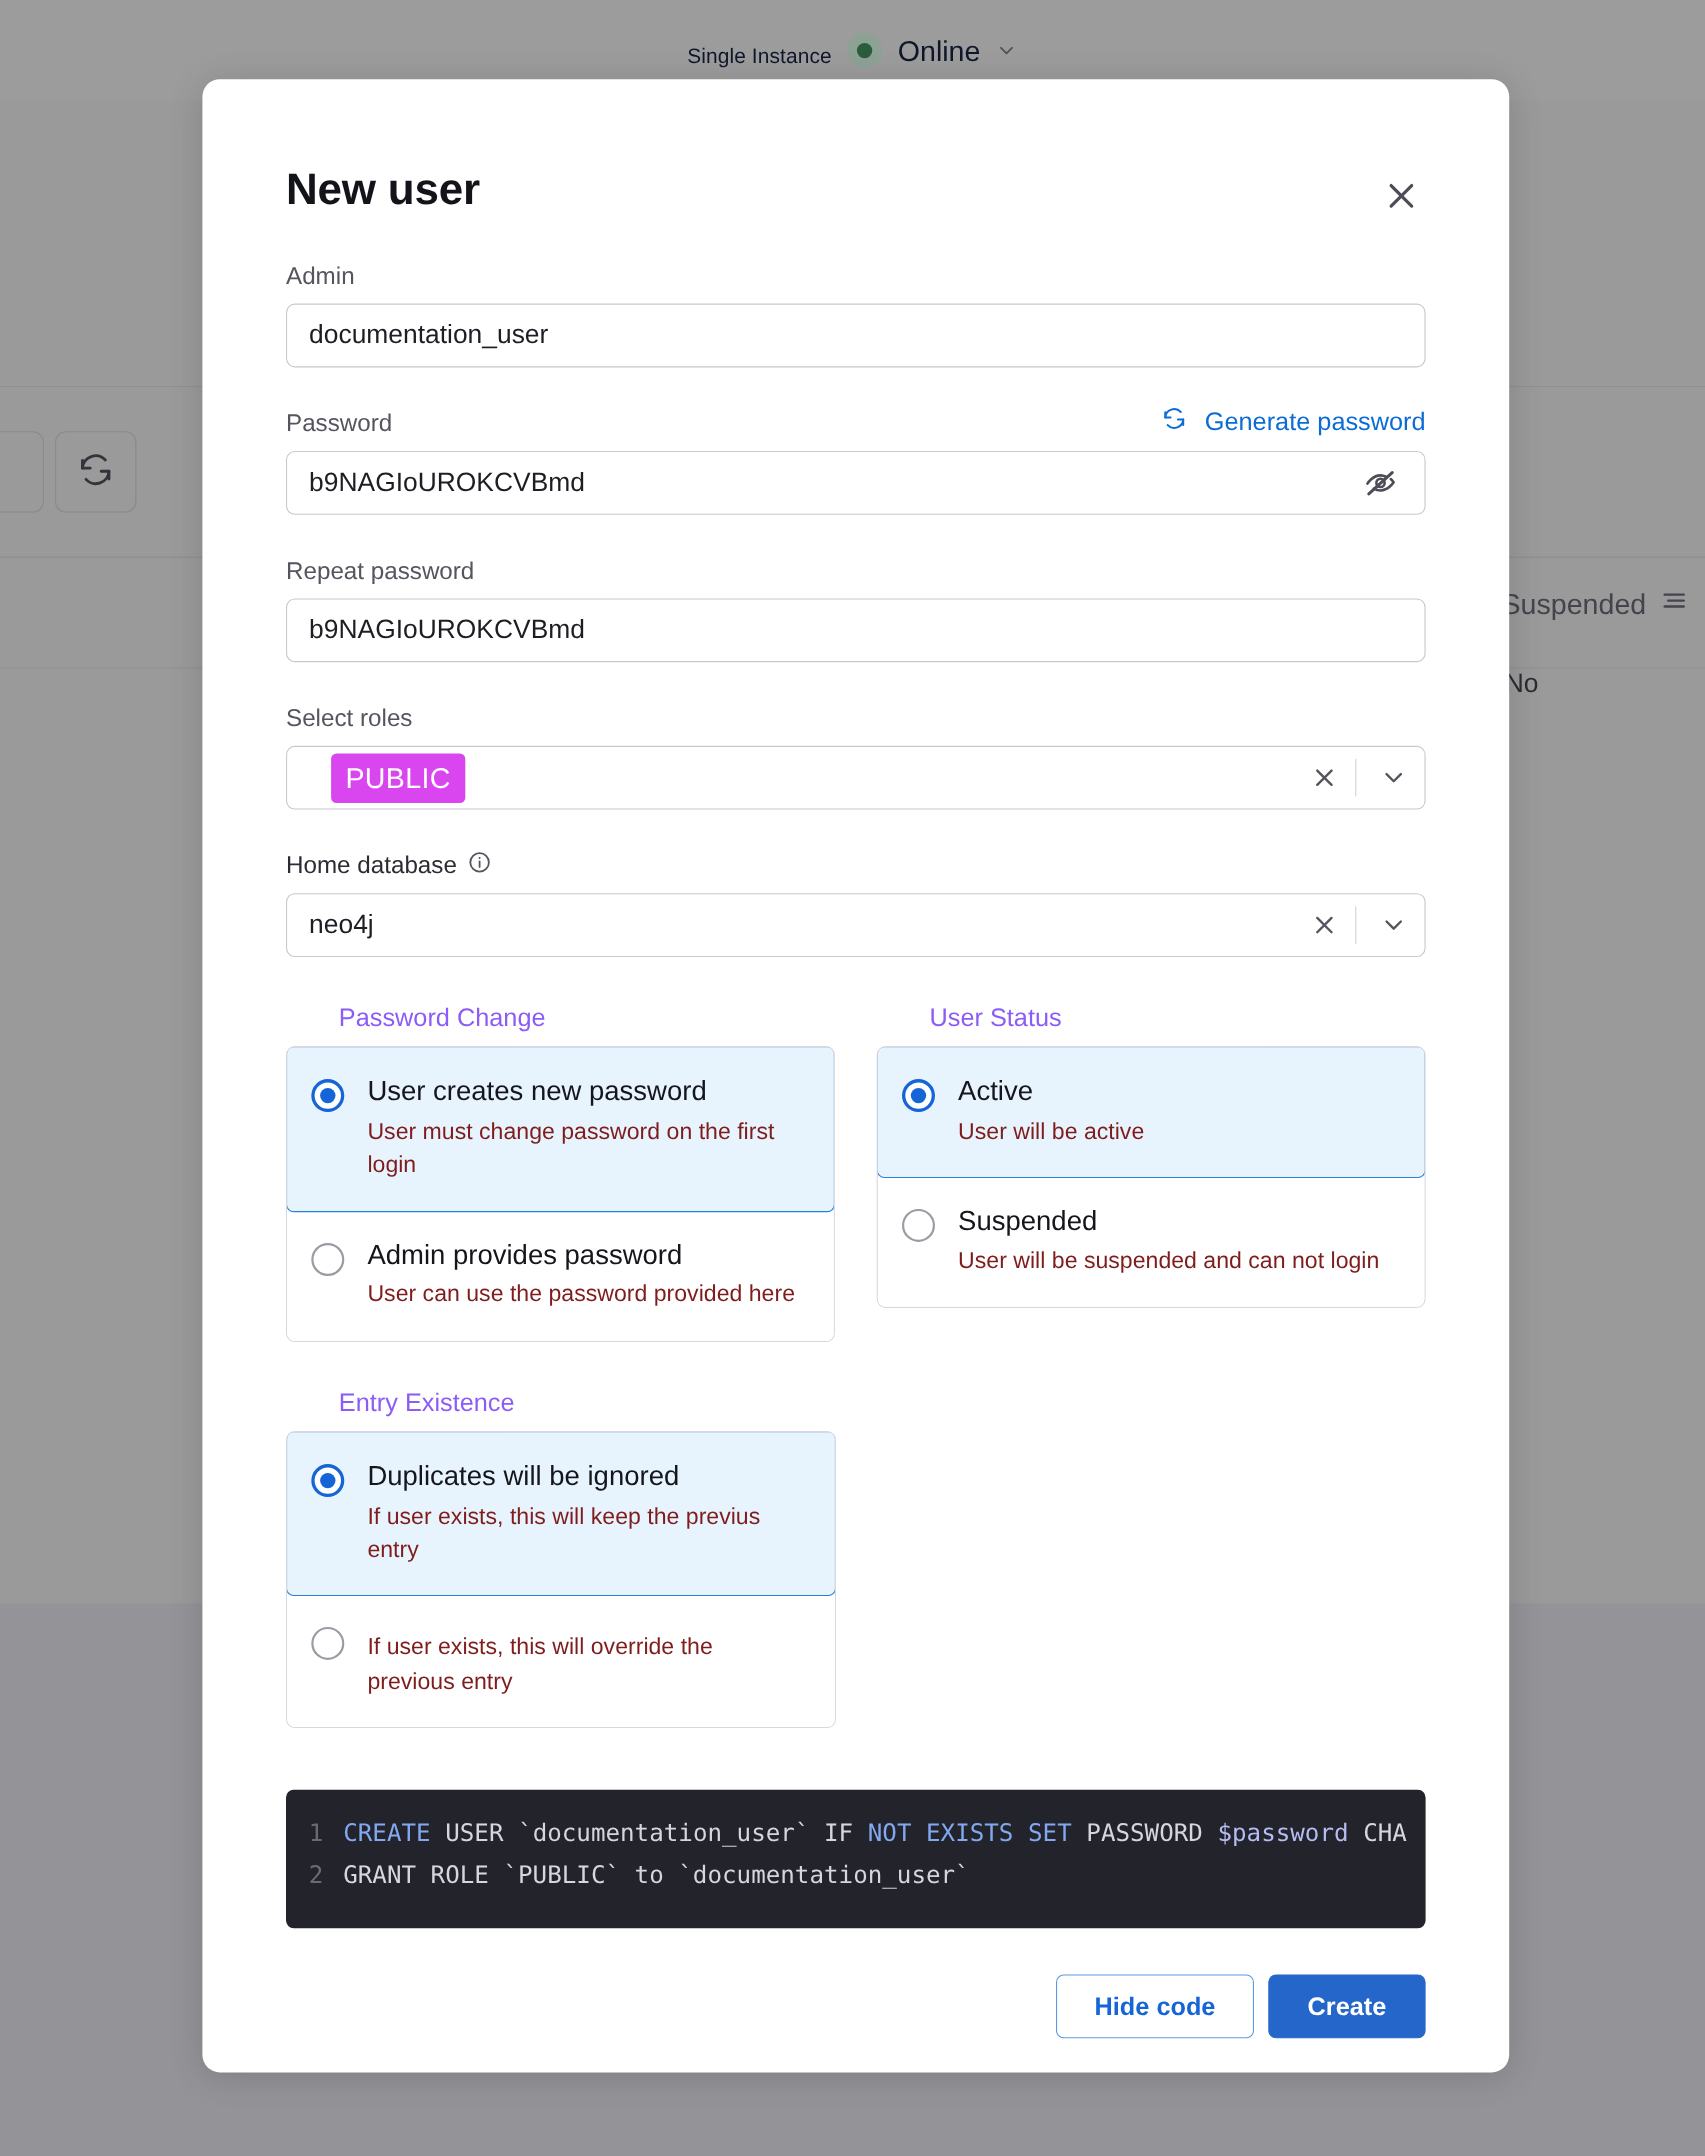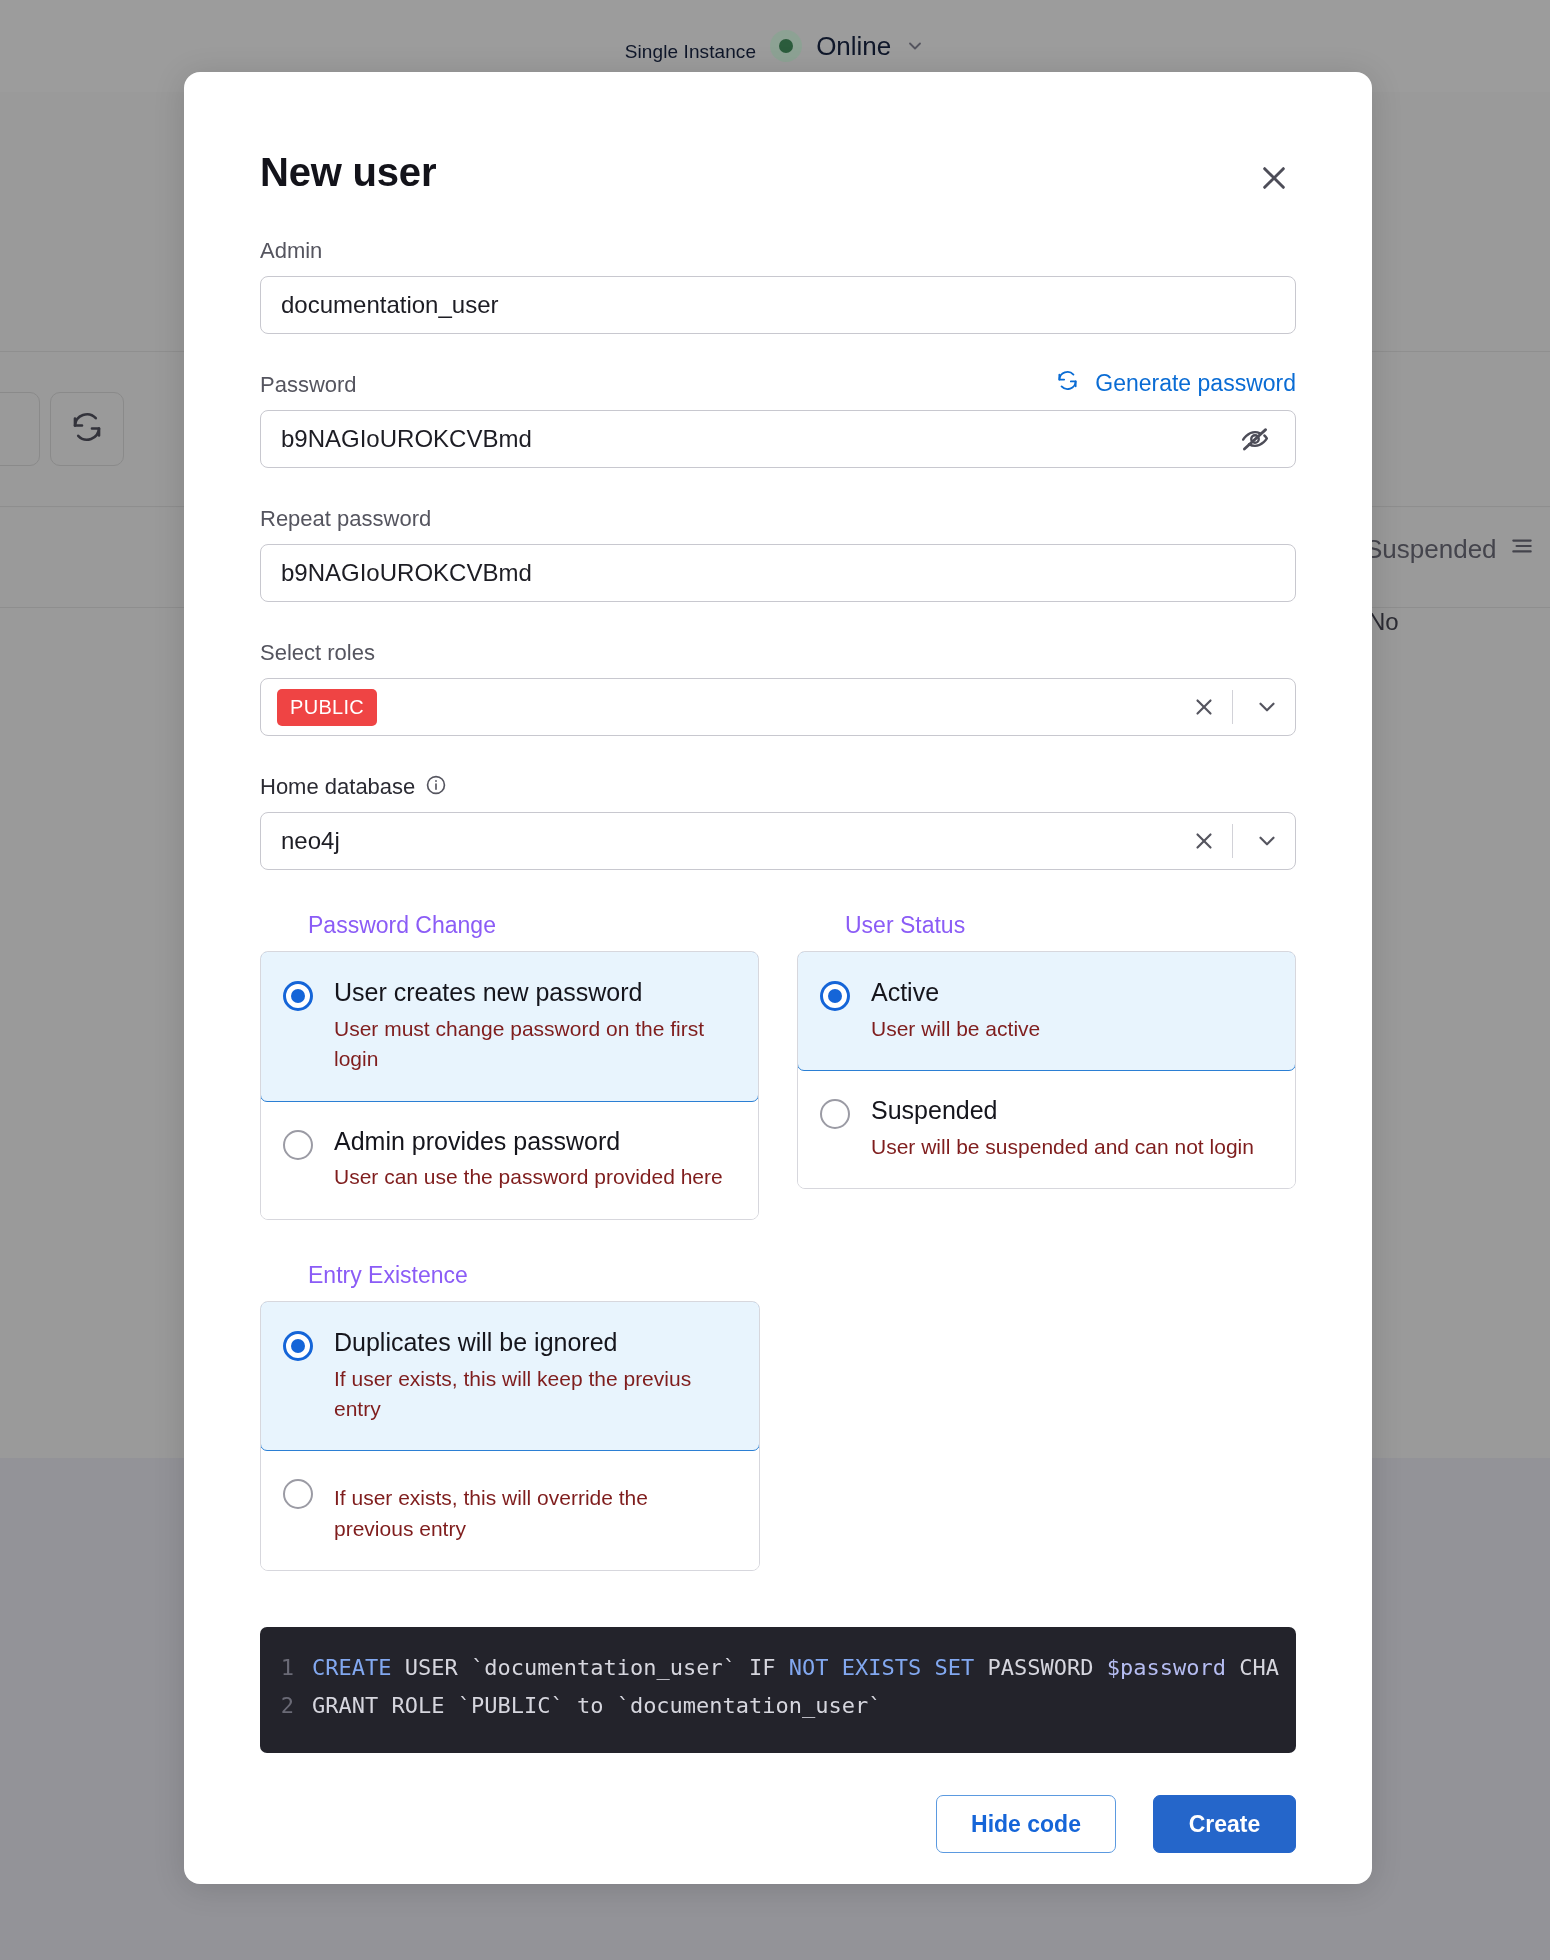--- a/index.html
+++ b/index.html
@@ -198,26 +198,27 @@
     padding: 0 0 0 16px;
     background: #fff;
   }
   .select-value {
     flex: 1;
     font-size: 24px;
     color: #1d1d24;
     display: flex; align-items: center;
   }
   .chip {
-    background: #ef4444;
+    background: #d946ef;
     color: #ffffff;
-    font-size: 20px;
+    font-size: 26px;
     border-radius: 5px;
     padding: 7px 13px;
     letter-spacing: .3px;
+    margin-left: 24px;
   }
   .sel-clear {
     width: 44px; height: 44px;
     display: flex; align-items: center; justify-content: center;
     cursor: pointer;
   }
   .sel-sep {
     width: 1px; height: 34px;
     background: #d2d2d8;
     margin: 0 6px;
@@ -325,21 +326,21 @@
     padding-right: 18px;
   }
   .code-text { color: #d6d6de; }
   .kw { color: #82a8f0; }
   .var { color: #b6bdf2; }
 
   
   .modal-footer {
     display: flex;
     justify-content: flex-end;
-    gap: 37px;
+    gap: 13px;
     margin-top: 42px;
   }
   .btn {
     height: 58px;
     border-radius: 7px;
     display: flex;
     align-items: center;
     justify-content: center;
     font-size: 23px;
     font-weight: bold;

